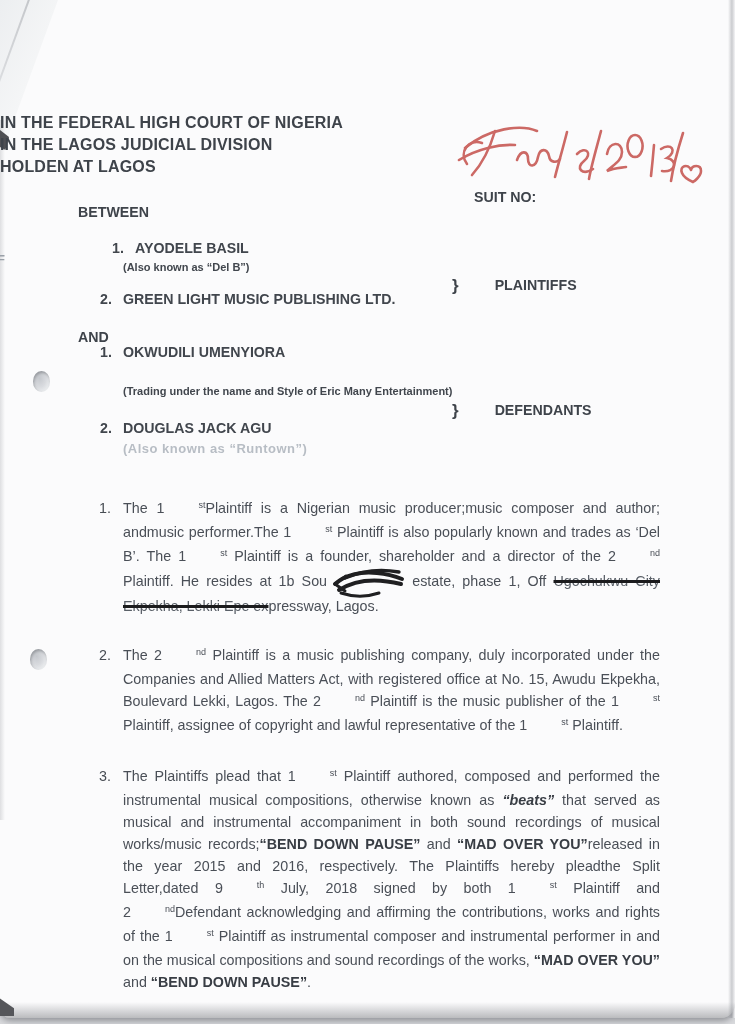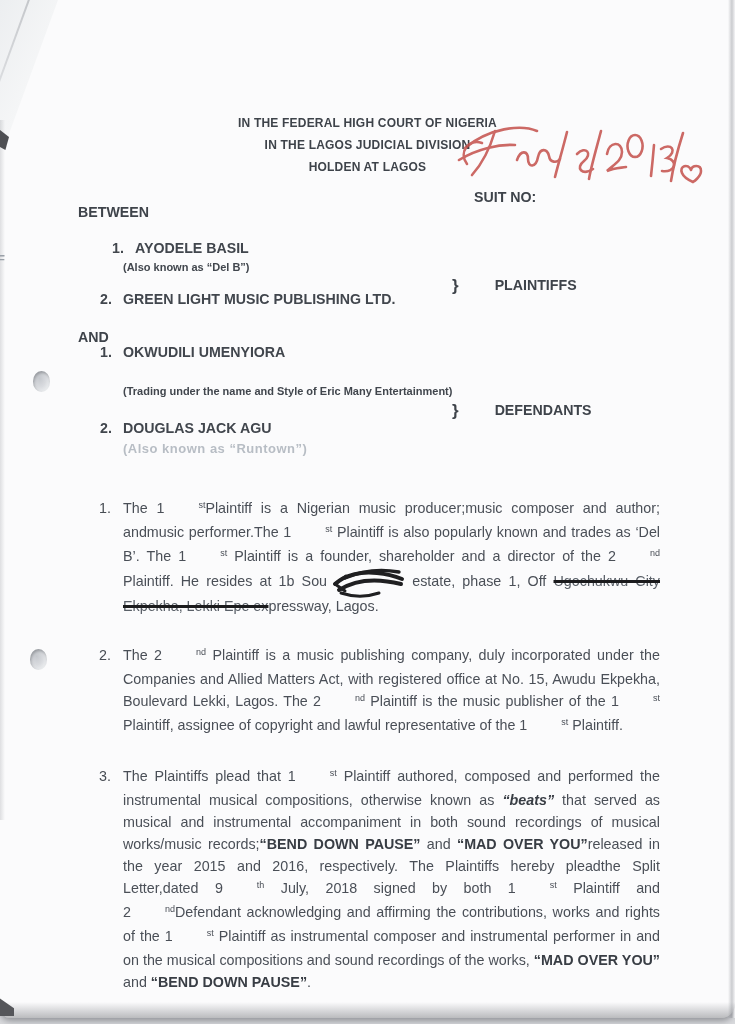--- a/index.html
+++ b/index.html
@@ -34,22 +34,22 @@
   .edge-nick{position:absolute;left:0;top:130px;width:9px;height:20px;
     background:#4e4f53;clip-path:polygon(0 0,100% 35%,60% 100%,0 85%);}
   .stray-mark{position:absolute;left:-3px;top:252px;font-size:13px;font-weight:bold;color:#9aa0a8;}
   .hole{position:absolute;width:17px;height:21px;border-radius:50%;
     background:radial-gradient(ellipse at 40% 35%,#c6c9ce 0%,#d9dbdf 45%,#eceef0 75%,rgba(251,251,252,0) 100%);
     box-shadow:inset 1px 2px 3px rgba(90,93,100,.5);}
   .hole-1{left:33px;top:371px;}
   .hole-2{left:30px;top:649px;}
 
   
-  .court-head{position:absolute;left:0;top:112px;width:735px;text-align:center;
-    font-weight:bold;font-size:12px;line-height:22px;color:#3e434a;letter-spacing:.2px;}
+  .court-head{position:absolute;left:0;top:112px;width:735px;text-align:left;
+    font-weight:bold;font-size:16px;line-height:22px;color:#3e434a;letter-spacing:.2px;}
   .suit-no{position:absolute;left:474px;top:189px;font-weight:bold;font-size:14.2px;color:#3e434a;}
   .red-scrawl{position:absolute;left:455px;top:118px;width:262px;height:78px;}
 
   .side-label{position:absolute;font-weight:bold;font-size:14.2px;color:#3e434a;}
   .between{left:78px;top:204px;}
   .and{left:78px;top:329px;}
 
   .party{position:absolute;font-weight:bold;font-size:14.2px;color:#41464d;}
   .party .num{display:inline-block;width:23px;}
   .party-alias{position:absolute;font-weight:bold;font-size:11px;color:#41464d;}

